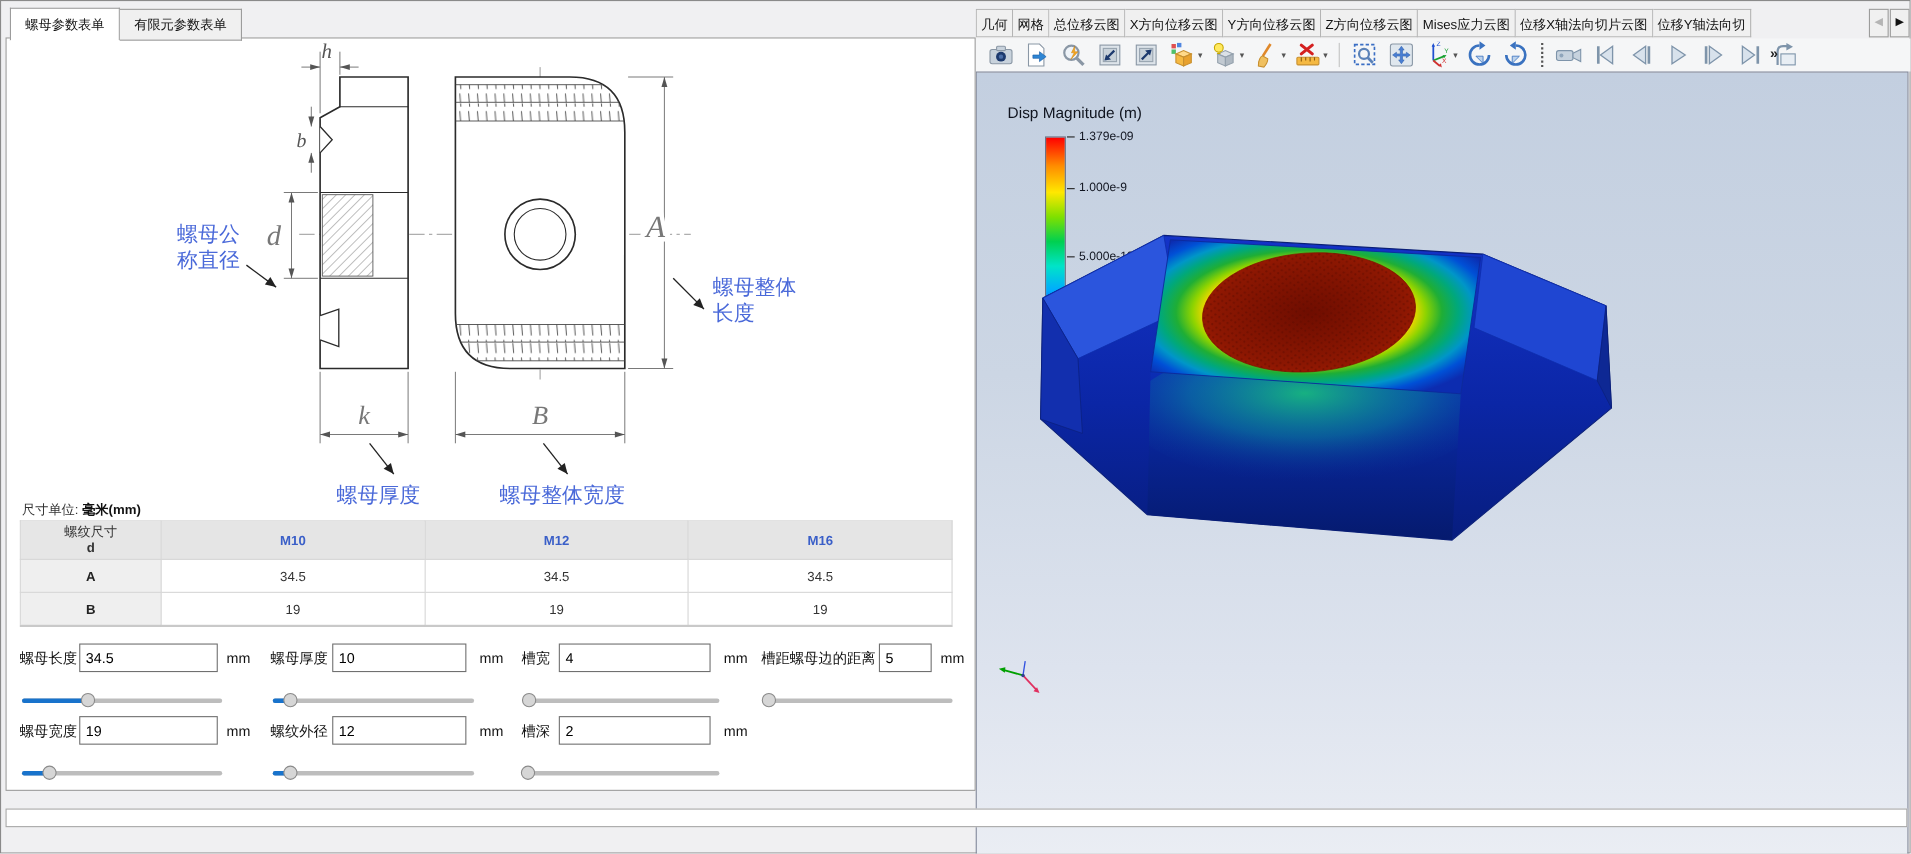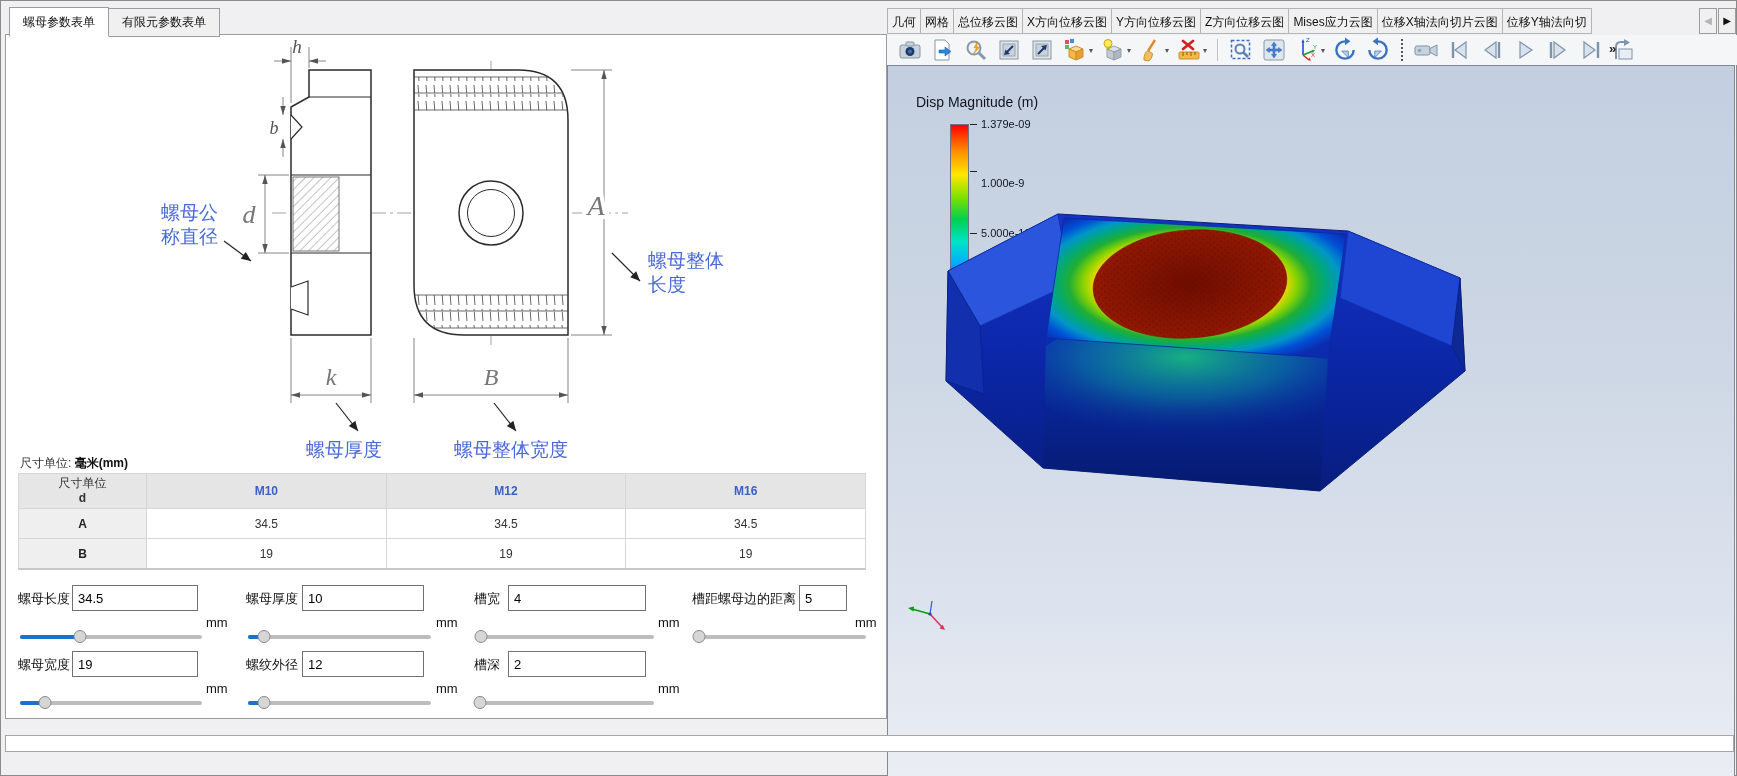--- a/index.html
+++ b/index.html
@@ -37,21 +37,21 @@
   .ptable .hdr td.c0h{background:#e6e6e6;line-height:1.25;}
   .ptable .hdr .mlab{color:#3a5fc8;font-weight:bold;}
   .ptable .drow td{height:29px;background:#fff;}
   .ptable .drow td.rowname{background:#efefef;font-weight:bold;color:#222;}
   .ptable{border-bottom:2px solid #c9c9c9;}
 
   
   .fgroup-label{position:absolute;font-size:13px;color:#111;line-height:28px;white-space:nowrap;}
   .finput{position:absolute;height:26px;border:1px solid #707070;font-size:13px;
     font-family:"Liberation Sans",sans-serif;padding:0 0 0 5px;box-sizing:border-box;background:#fff;}
-  .funit{position:absolute;font-size:13px;color:#111;line-height:28px;margin-top:24px;}
+  .funit{position:absolute;font-size:13px;color:#111;line-height:28px;}
   .slider{position:absolute;height:14px;}
   .slider .track{position:absolute;left:0;right:0;top:5px;height:4px;background:#bdbdbd;border-radius:2px;}
   .slider .fill{position:absolute;left:0;top:5px;height:4px;background:#1873cc;border-radius:2px;}
   .slider .thumb{position:absolute;top:0;width:13px;height:13px;border-radius:50%;
     background:#d6d6d6;border:1px solid #8a8a8a;box-sizing:border-box;transform:translateX(-50%);}
 
   
   .rtabs{position:absolute;left:886px;top:7px;width:810px;height:26px;display:flex;
     overflow:hidden;z-index:4;}
   .rtab{padding:5px 4px;font-size:12px;color:#111;background:#f0f0f0;white-space:nowrap;
@@ -219,21 +219,21 @@
     <table class="ptable">
       <colgroup>
           <col class="c0">
           <col>
           <col>
           <col>
         </colgroup>
       <tbody>
           <tr class="hdr">
         <td class="c0h">
-          <div>尺寸单位</div>
+          <div>螺纹尺寸</div>
           <div style="font-weight:bold">d</div>
         </td>
         <td class="mlab">M10</td>
         <td class="mlab">M12</td>
         <td class="mlab">M16</td>
       </tr>
       <tr class="drow">
         <td class="rowname">A</td>
         <td>34.5</td>
         <td>34.5</td>
@@ -508,21 +508,21 @@
 
   <div class="viewport">
 
     <div class="legend-title">Disp Magnitude (m)</div>
     <div class="legend-bar"></div>
     <div class="ltick" style="top:58px"></div>
     <div class="ltick" style="top:105px"></div>
     <div class="ltick" style="top:167px"></div>
     <div class="ltick" style="top:229px"></div>
     <div class="ltick-label" style="top:58px">1.379e-09</div>
-    <div class="ltick-label" style="top:117px">1.000e-9</div>
+    <div class="ltick-label" style="top:105px">1.000e-9</div>
     <div class="ltick-label" style="top:167px">5.000e-10</div>
     <div class="ltick-label" style="top:229px">0.000e+0</div>
 
     <svg class="model-svg" width="700" height="380" viewBox="0 0 700 380">
       <defs>
         <linearGradient id="bodyGrad" x1="0" y1="0" x2="0" y2="1">
           <stop offset="0" stop-color="#1433c8"></stop>
             <stop offset="0.55" stop-color="#0b26a6"></stop>
           <stop offset="1" stop-color="#071d7e"></stop>
         </linearGradient>

